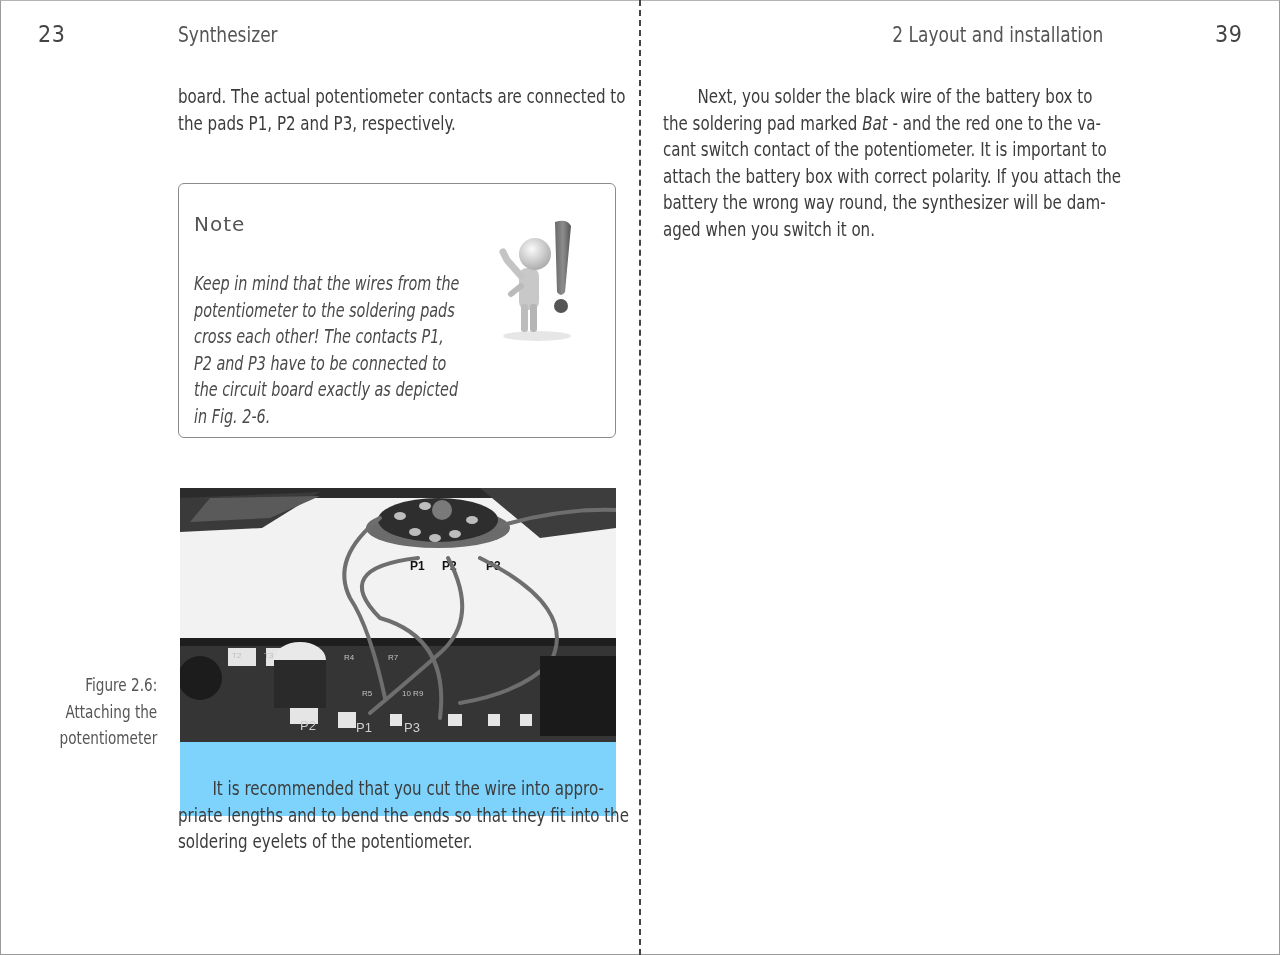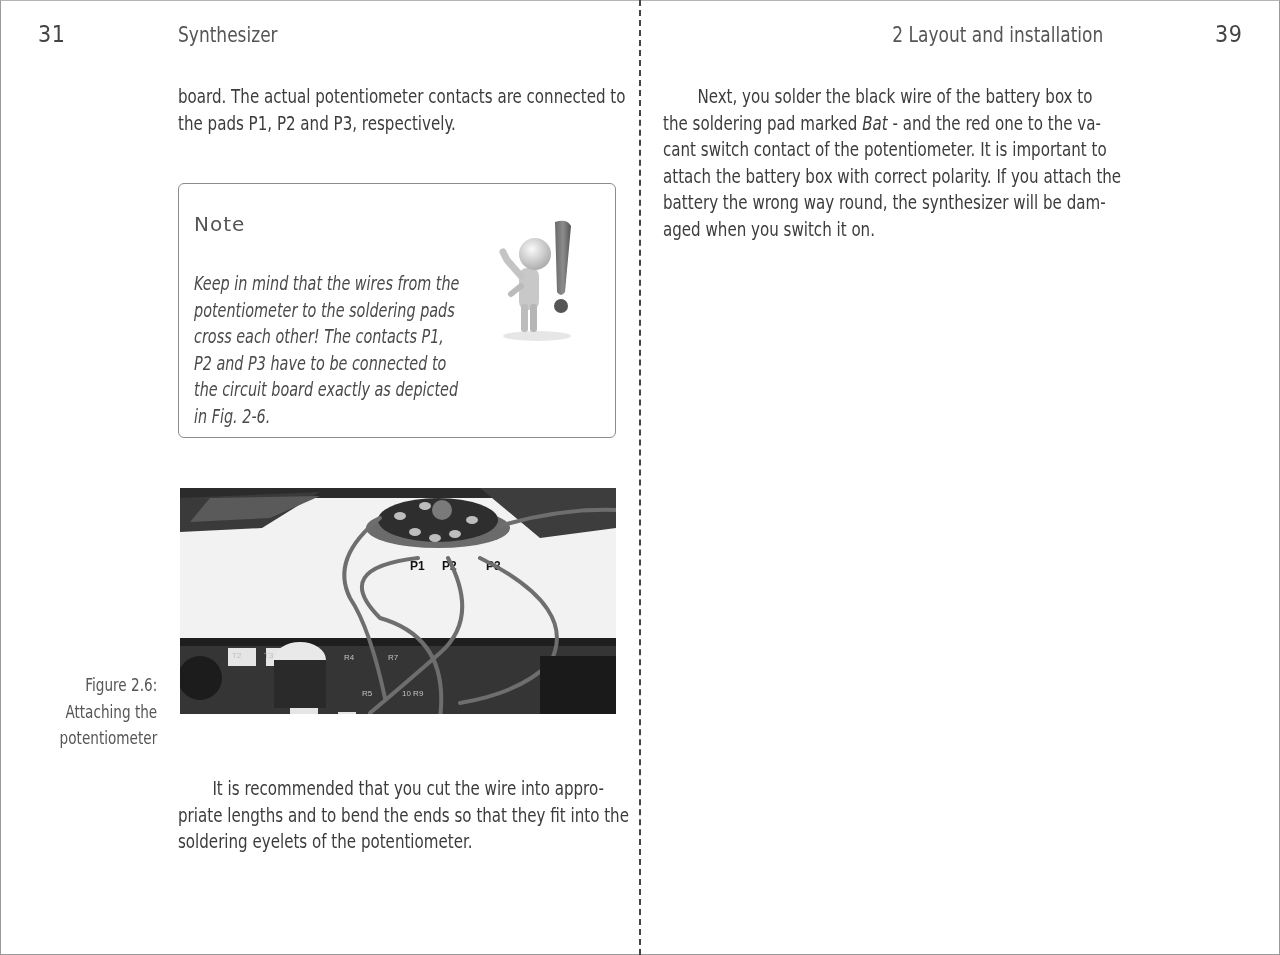--- a/index.html
+++ b/index.html
@@ -34,35 +34,35 @@
     .note-title {
       position: absolute; left: 15px; top: 28px; font-size: 20px; color: #555;
       font-family: "DejaVu Sans", sans-serif; letter-spacing: 1px;
     }
     .note-text {
       position: absolute; left: 15px; top: 86px; font-size: 20px; line-height: 26.5px;
       font-style: italic; color: #4a4a4a; transform: scaleX(0.8); transform-origin: left top;
     }
     .note-text .line { display: block; white-space: nowrap; }
     .note-figure { position: absolute; left: 318px; top: 32px; width: 88px; height: 130px; }
-    .photo { position: absolute; left: 180px; top: 488px; width: 436px; height: 226px; overflow: hidden; background: #84cc16; }
+    .photo { position: absolute; left: 180px; top: 488px; width: 436px; height: 328px; overflow: hidden; background: #7dd3fc; }
     .caption {
       position: absolute; right: 1123px; top: 672px; text-align: right;
       font-size: 18px; line-height: 26.5px; color: #555;
       transform: scaleX(0.84); transform-origin: right top; white-space: nowrap;
     }
     .caption .line { display: block; }
   </style>
 </head>
 <body>
 
 <div class="frame"></div>
 <div class="divider"></div>
 
-<div class="abs pnum" style="left:38px; top:21px;">31</div>
+<div class="abs pnum" style="left:38px; top:21px;">23</div>
 <div class="abs runhead" style="left:178px; top:22px;">Synthesizer</div>
 
 <div class="abs body-text" style="left:178px; top:84px;">
   <span class="line">board. The actual potentiometer contacts are connected to</span>
   <span class="line">the pads P1, P2 and P3, respectively.</span>
 </div>
 
 <div class="note-box">
   <div class="note-title">Note</div>
   <div class="note-text">

